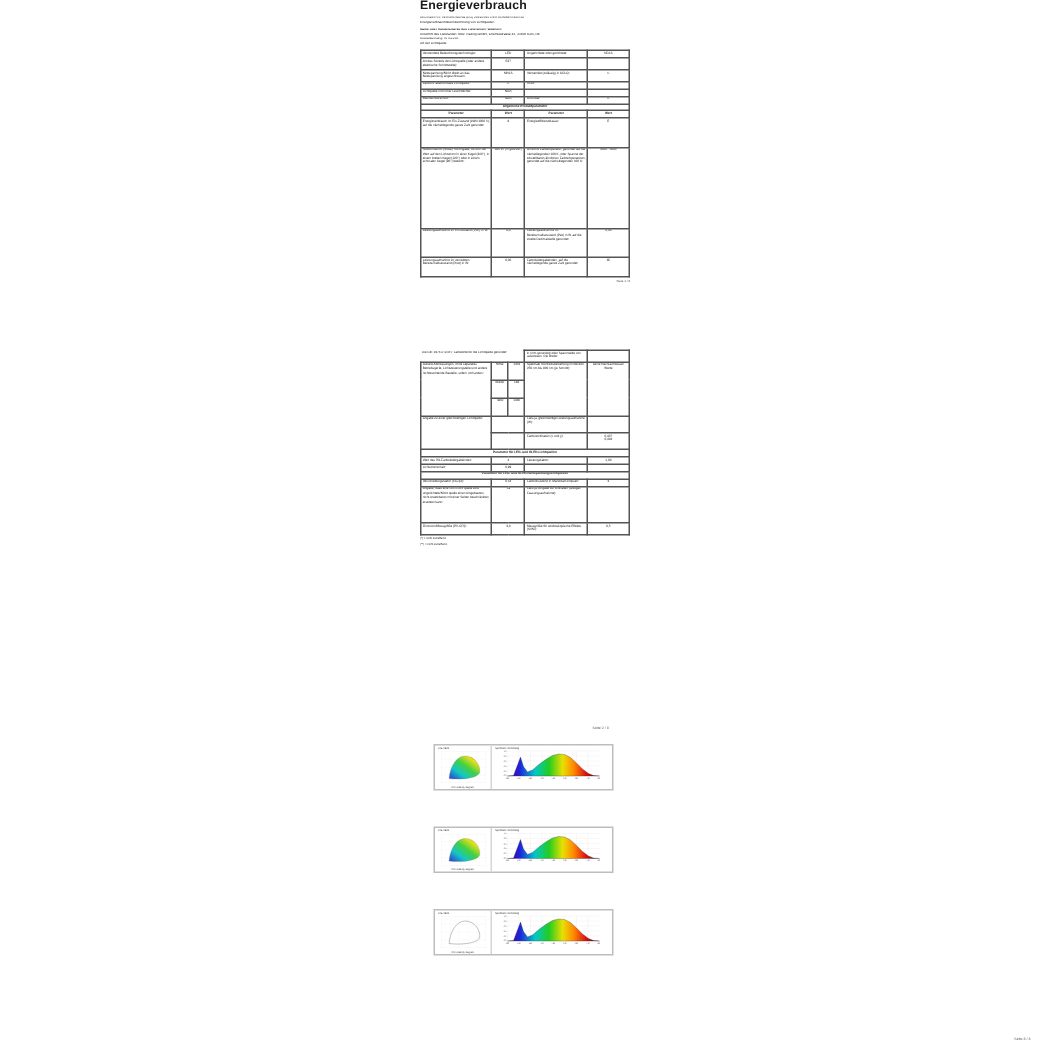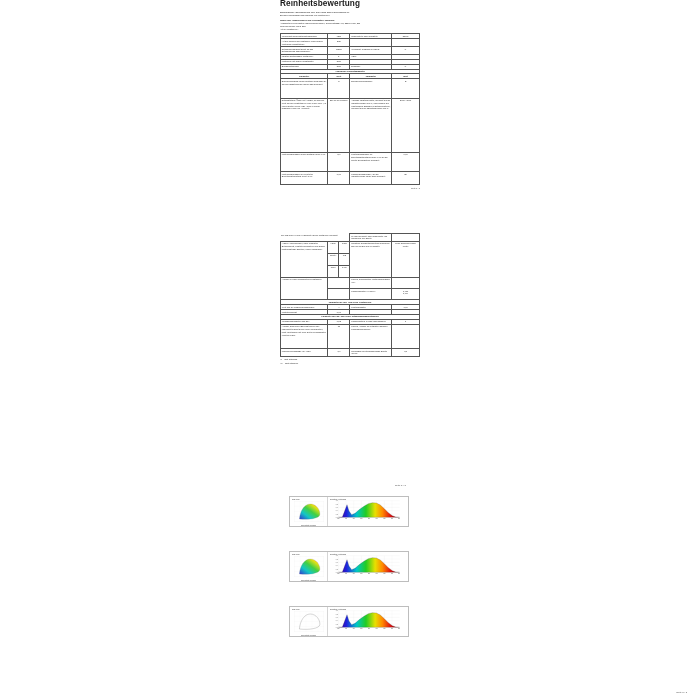--- a/index.html
+++ b/index.html
@@ -155,21 +155,21 @@
     font-size: 2.4px;
     color: #555;
   }
 </style>
 </head>
 <body>
 
 <div class="page">
 
   <div class="sheet" id="sheet1">
-    <div class="doc-title">Reinheitsbewertung</div>
+    <div class="doc-title">Energieverbrauch</div>
 
     <div class="meta-line">DELEGIERTE VERORDNUNG (EU) 2019/2015 DER KOMMISSION zu</div>
     <div class="meta-line">Energieverbrauchskennzeichnung von Lichtquellen</div>
     <div class="meta-gap"></div>
     <div class="meta-line bold">Name oder Handelsmarke des Lieferanten: Wedhorn</div>
     <div class="meta-line">Anschrift des Lieferanten: Nbiz Trading GmbH, Chemiestrasse 43, 33100 Köln, DE</div>
     <div class="meta-line">Modellkennung: WTG-203</div>
     <div class="meta-line">Art der Lichtquelle:</div>
 
     <table class="tbl">

